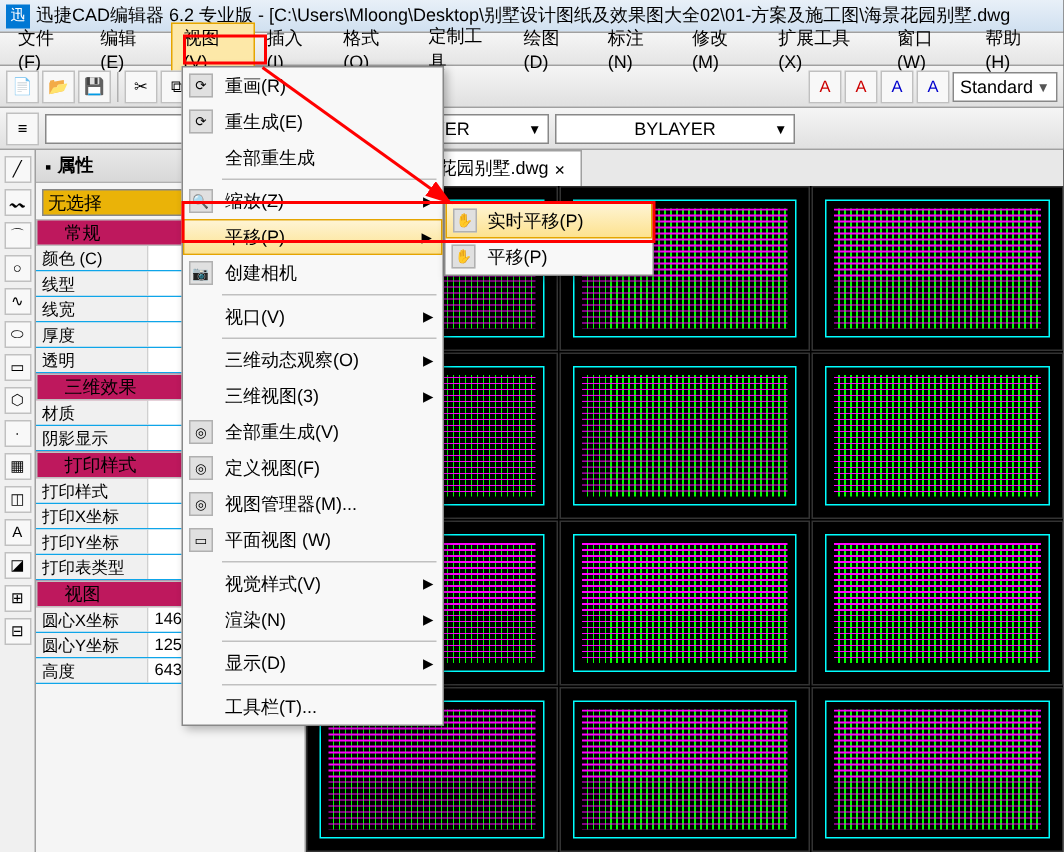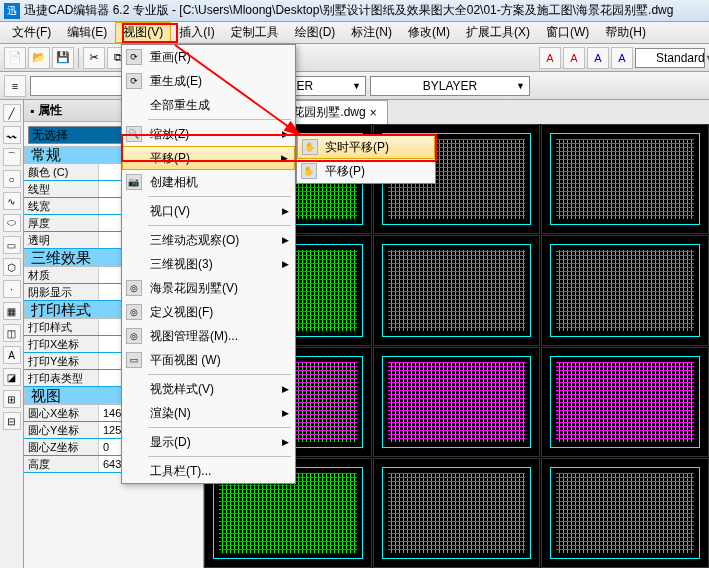--- a/index.html
+++ b/index.html
@@ -6,30 +6,30 @@
 body{width:709px;height:568px;background:#f0f0f0;overflow:hidden;position:relative}
 .titlebar{height:22px;background:linear-gradient(#e8f0f8,#d0e0f0);display:flex;align-items:center;padding:0 4px;border-bottom:1px solid #a0a0a0}
 .titlebar .logo{width:16px;height:16px;background:#0078d4;color:#fff;text-align:center;line-height:16px;font-size:10px;margin-right:4px}
 .menubar{height:22px;background:linear-gradient(#f5f5f5,#e5e5e5);display:flex;align-items:center;padding:0 4px;border-bottom:1px solid #a0a0a0}
 .menu-item{padding:2px 8px;cursor:pointer}
 .menu-item.active{background:#fde8a8;border:1px solid #e5a500;padding:1px 7px}
 .toolbar{height:28px;background:linear-gradient(#f5f5f5,#e0e0e0);display:flex;align-items:center;padding:0 4px;border-bottom:1px solid #a0a0a0;gap:2px}
 .tb{width:22px;height:22px;background:#f8f8f8;border:1px solid #c0c0c0;display:flex;align-items:center;justify-content:center;font-size:11px}
 .sep{width:1px;height:20px;background:#b0b0b0;margin:0 2px}
 .toolbar2{height:28px;background:linear-gradient(#f5f5f5,#e0e0e0);display:flex;align-items:center;padding:0 4px;border-bottom:1px solid #a0a0a0;gap:4px}
-.combo{height:20px;border:1px solid #888;background:#fff;padding:0 20px;display:flex;align-items:center;justify-content:space-between}
+.combo{height:20px;border:1px solid #888;background:#fff;padding:0 4px;display:flex;align-items:center;justify-content:space-between}
 .combo .arr{font-size:9px;color:#555}
 .main{display:flex;height:calc(100% - 100px)}
 .left-tools{width:24px;background:#f0f0f0;border-right:1px solid #a0a0a0;display:flex;flex-direction:column;align-items:center;padding:4px 0;gap:4px}
 .lt{width:18px;height:18px;background:#f8f8f8;border:1px solid #c0c0c0;font-size:10px;display:flex;align-items:center;justify-content:center}
 .prop-panel{width:180px;background:#f5f5f5;border-right:1px solid #a0a0a0;overflow:hidden}
 .prop-title{height:22px;background:linear-gradient(#e8e8e8,#d8d8d8);display:flex;align-items:center;padding:0 6px;font-weight:bold;border-bottom:1px solid #b0b0b0}
 .prop-sel{height:24px;padding:4px;display:flex;gap:2px}
-.prop-sel .cmb{flex:1;height:18px;border:1px solid #888;background:#0369a1;padding:0 3px;display:flex;align-items:center;justify-content:space-between;font-size:11px}
-.prop-group{background:#7dd3fc;height:18px;display:flex;align-items:center;padding:0 6px;border:1px solid #c0c0c0;font-size:15px}
+.prop-sel .cmb{flex:1;height:18px;border:1px solid #888;background:#eab308;padding:0 3px;display:flex;align-items:center;justify-content:space-between;font-size:11px}
+.prop-group{background:#be185d;height:18px;display:flex;align-items:center;padding:0 18px;border:1px solid #c0c0c0;font-size:12px}
 .prop-row{height:17px;display:flex;border-bottom:1px solid #0ea5e9}
 .prop-row .lbl{width:75px;background:#f0f0f0;padding:0 4px;display:flex;align-items:center;font-size:11px;border-right:1px solid #d0d0d0}
 .prop-row .val{flex:1;background:#fff;padding:0 4px;display:flex;align-items:center;font-size:11px}
 .canvas-area{flex:1;background:#000;position:relative;overflow:hidden}
 .tabs{height:24px;background:#e8e8e8;display:flex;align-items:flex-end;padding:0 4px}
 .tab{padding:3px 10px;background:#d0d0d0;border:1px solid #a0a0a0;border-bottom:none;margin-right:2px;font-size:11px;display:flex;align-items:center;gap:4px}
 .tab.active{background:#fff}
 .dwg-grid{position:absolute;top:24px;left:0;right:0;bottom:0;display:grid;grid-template-columns:repeat(3,1fr);grid-template-rows:repeat(4,1fr);gap:1px}
 .dwg-cell{border:1px solid #333;position:relative;overflow:hidden}
 .dwg-cell::before{content:"";position:absolute;inset:8px;border:1px solid #0ff}
@@ -52,20 +52,21 @@
 <div class="titlebar">
   <div class="logo">迅</div>
   <span>迅捷CAD编辑器 6.2 专业版  - [C:\Users\Mloong\Desktop\别墅设计图纸及效果图大全02\01-方案及施工图\海景花园别墅.dwg</span>
 </div>
 
 <div class="menubar" id="menubar">
     <div class="menu-item">文件(F)</div>
     <div class="menu-item">编辑(E)</div>
     <div class="menu-item active">视图(V)</div>
     <div class="menu-item">插入(I)</div>
+    <div class="menu-item">格式(O)</div>
     <div class="menu-item">定制工具</div>
     <div class="menu-item">绘图(D)</div>
     <div class="menu-item">标注(N)</div>
     <div class="menu-item">修改(M)</div>
     <div class="menu-item">扩展工具(X)</div>
     <div class="menu-item">窗口(W)</div>
     <div class="menu-item">帮助(H)</div>
   </div>
 
 <div class="toolbar">
@@ -193,24 +194,20 @@
         <div class="prop-group">视图</div>
         <div class="prop-row">
           <div class="lbl">圆心X坐标</div>
           <div class="val">146451.4846</div>
         </div>
         <div class="prop-row">
           <div class="lbl">圆心Y坐标</div>
           <div class="val">12594.9436</div>
         </div>
         <div class="prop-row">
-          <div class="lbl">圆心Z坐标</div>
-          <div class="val">0</div>
-        </div>
-        <div class="prop-row">
           <div class="lbl">高度</div>
           <div class="val">643035.2174</div>
         </div>
       </div>
   </div>
 
   <div class="canvas-area">
     <div class="tabs" id="tabs">
         <div class="tab">
           <span>.dwg</span>
@@ -272,21 +269,21 @@
     <div class="dd-item">
       <span>三维动态观察(O)</span>
       <span class="arr">▶</span>
     </div>
     <div class="dd-item">
       <span>三维视图(3)</span>
       <span class="arr">▶</span>
     </div>
     <div class="dd-item">
       <span class="ico">◎</span>
-      <span>海景花园别墅(V)</span>
+      <span>全部重生成(V)</span>
     </div>
     <div class="dd-item">
       <span class="ico">◎</span>
       <span>定义视图(F)</span>
     </div>
     <div class="dd-item">
       <span class="ico">◎</span>
       <span>视图管理器(M)...</span>
     </div>
     <div class="dd-item">

